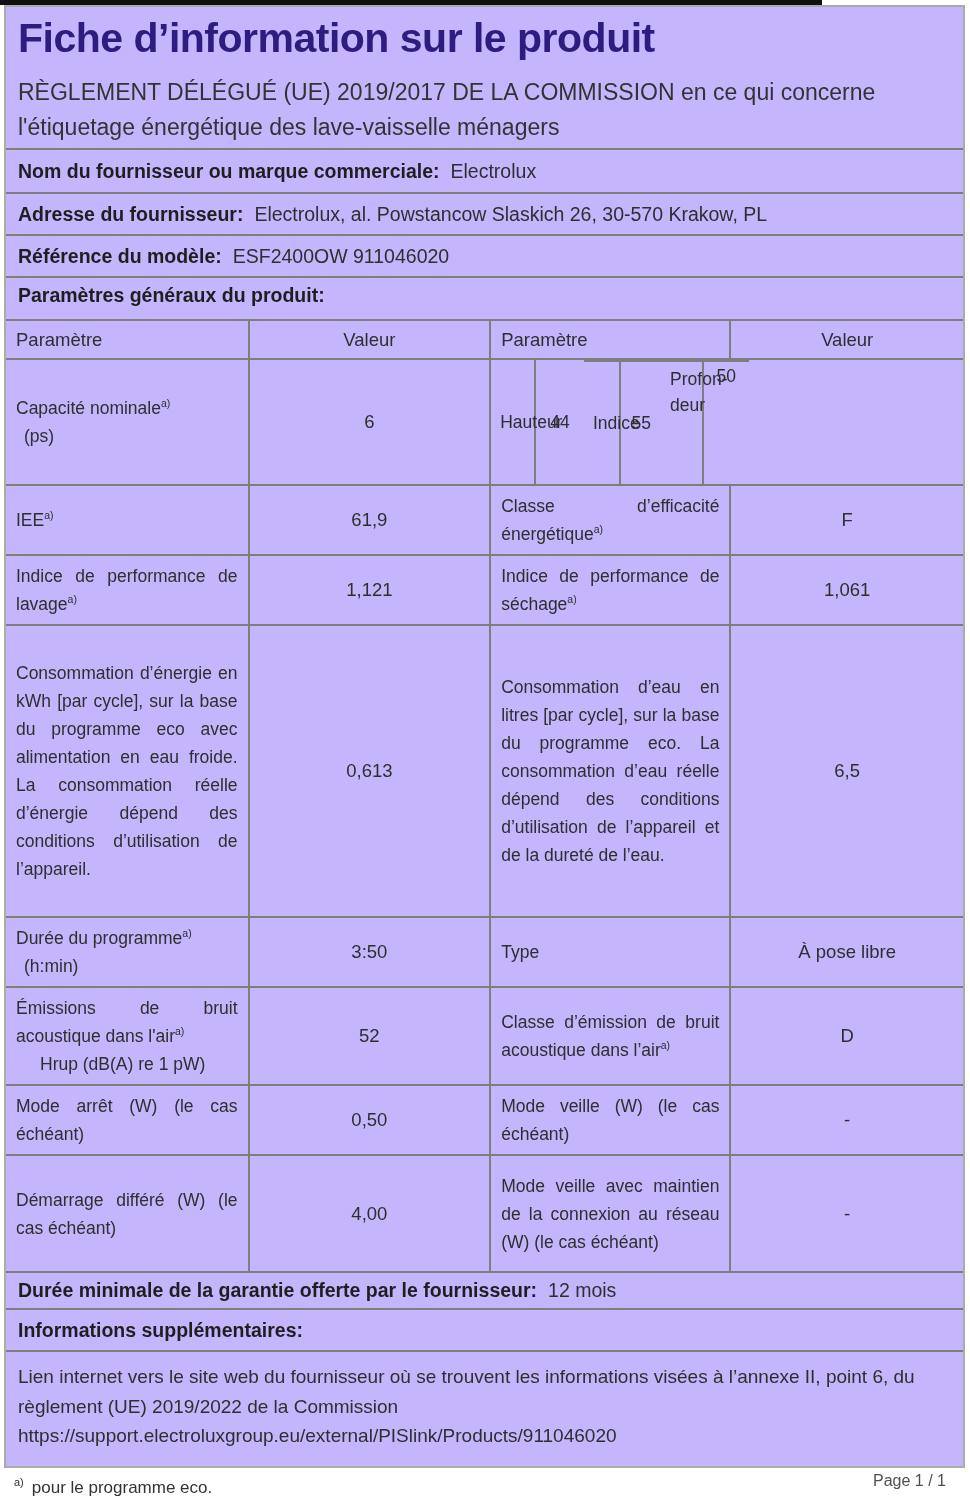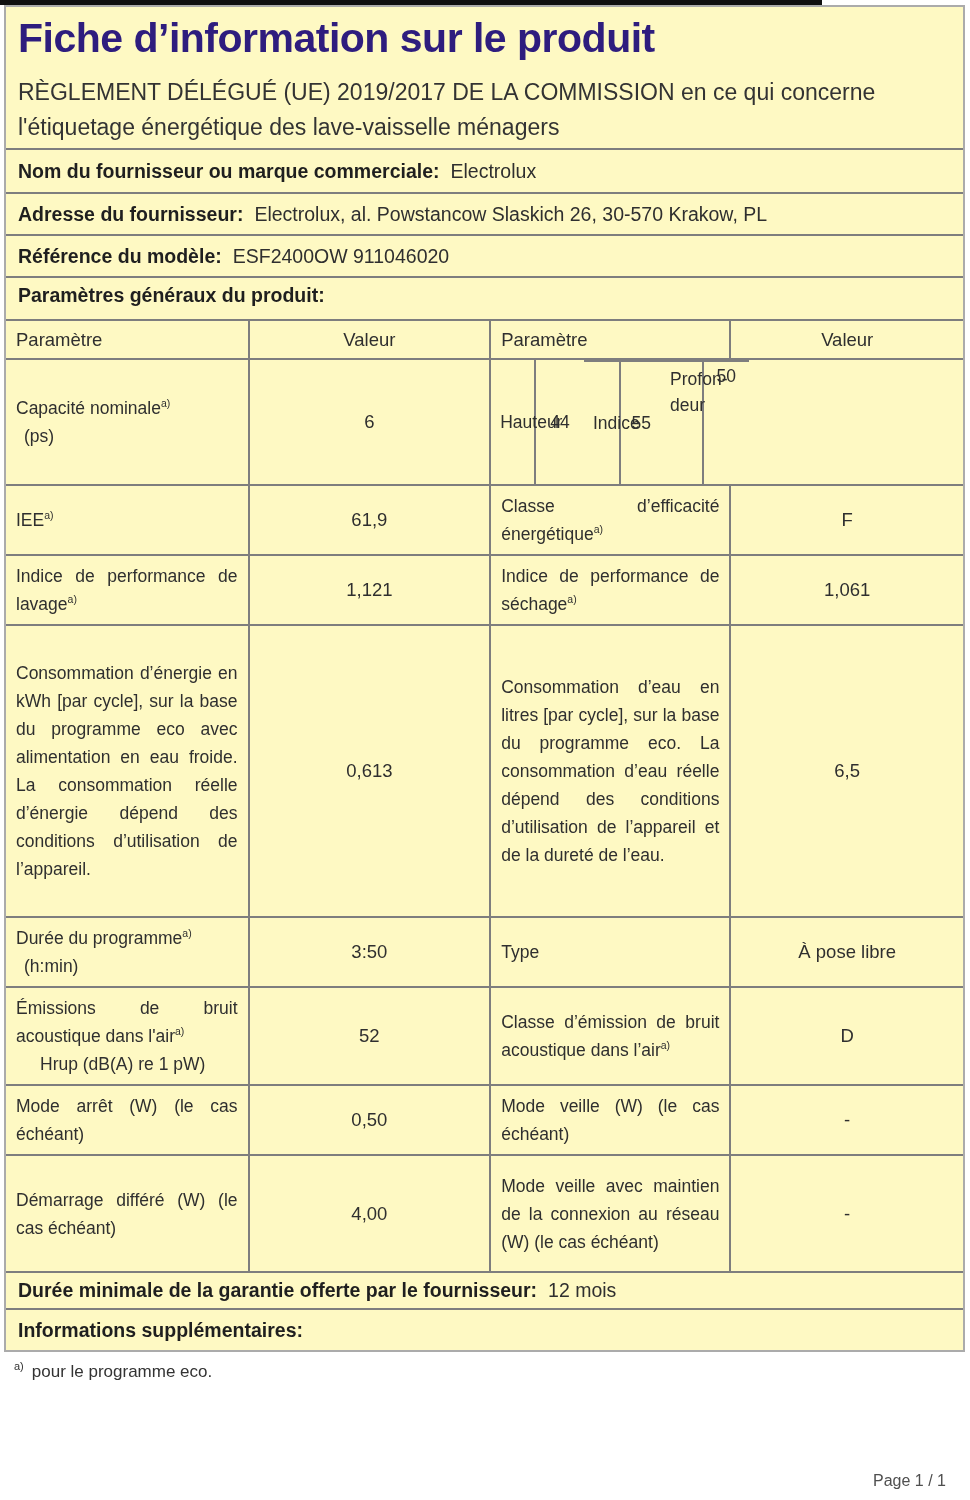--- a/index.html
+++ b/index.html
@@ -12,21 +12,21 @@
   html,body{background:#ffffff;}
   body{
     width:970px;height:1500px;position:relative;overflow:hidden;
     font-family:"Liberation Sans","DejaVu Sans",sans-serif;
     color:var(--txt);
   }
   .topbar{position:absolute;top:0;left:0;width:822px;height:5px;background:#101010;z-index:5;}
   .frame{
     margin:5px 5px 0 4px;
     border:2px solid var(--outer);
-    background:#fef9c3;
+    background:#c4b5fd;
   }
   .frame > div + div{border-top:2px solid var(--line);}
   .sec{padding:6px 12px;}
   
   .title-sec{min-height:127px;padding:6px 12px 4px 12px;}
   h1{
     font-size:41px;font-weight:bold;color:var(--title);
     letter-spacing:-0.5px;line-height:1.15;margin-top:2px;
   }
   .reg{font-size:23px;line-height:1.5;margin-top:13px;color:#333;}
@@ -215,20 +215,23 @@
 
   <div class="sec kv kvgar">
     <span class="k">Durée minimale de la garantie offerte par le fournisseur:</span>
     <span class="v">12 mois</span>
   </div>
 
   <div class="sec infosec">
     <span class="k" style="font-weight:bold;color:#1f1f1f;font-size:19.5px;">Informations supplémentaires:</span>
   </div>
 
+  <div class="sec linksec">
+    <p>Lien internet vers le site web du fournisseur où se trouvent les informations visées à l’annexe II, point 6, du règlement (UE) 2019/2022 de la Commission  https://support.electroluxgroup.eu/external/PISlink/Products/911046020</p>
+  </div>
 
 </div>
 
 <div class="footnote">
   <sup>a)</sup><span>pour le programme eco.</span>
 </div>
 
 <div class="pagenum">Page 1 / 1</div>
 
 </body></html>

